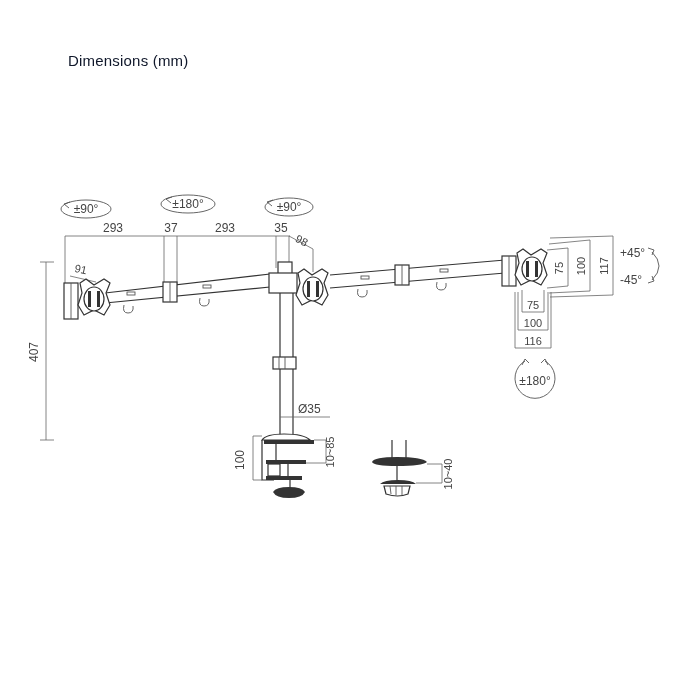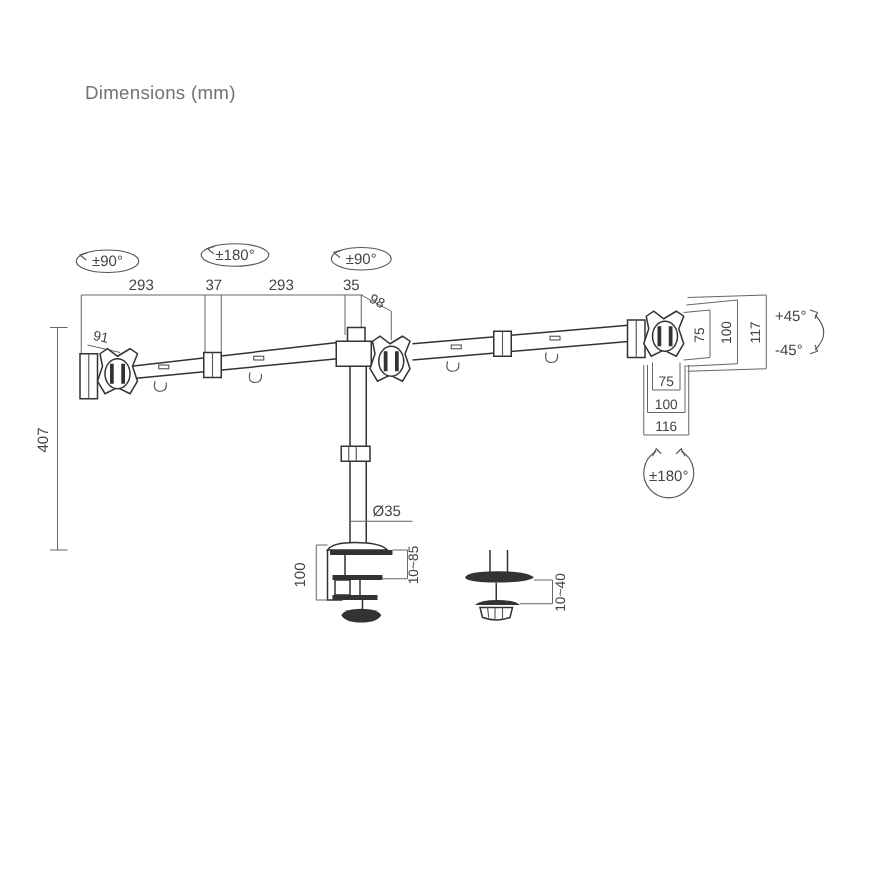--- a/index.html
+++ b/index.html
@@ -1,18 +1,18 @@
 <!DOCTYPE html>
 <html><head>
 <meta charset="utf-8">
 <style>
   html, body { margin: 0; padding: 0; background: #ffffff; }
   body { width: 700px; height: 700px; position: relative; overflow: hidden;
          font-family: "Liberation Sans", sans-serif; }
-  .title { position: absolute; left: 68px; top: 66px; font-size: 15px; color: #737373; letter-spacing: 0.2px; }
+  .title { position: absolute; left: 68px; top: 52px; font-size: 15px; color: #0f172a; letter-spacing: 0.2px; }
   svg { position: absolute; left: 0; top: 0; }
   .ln { stroke: #333; stroke-width: 1.2; fill: none; }
   .thin { stroke: #555; stroke-width: 0.9; fill: none; }
   .dim { stroke: #666; stroke-width: 0.8; fill: none; }
   .fillw { fill: #fff; stroke: #333; stroke-width: 1.2; }
   .fillk { fill: #333; }
   .lbl { font-family: "Liberation Sans", sans-serif; fill: #444; font-size: 12px; }
   .lbls { font-family: "Liberation Sans", sans-serif; fill: #444; font-size: 11px; }
 </style>
 </head>

